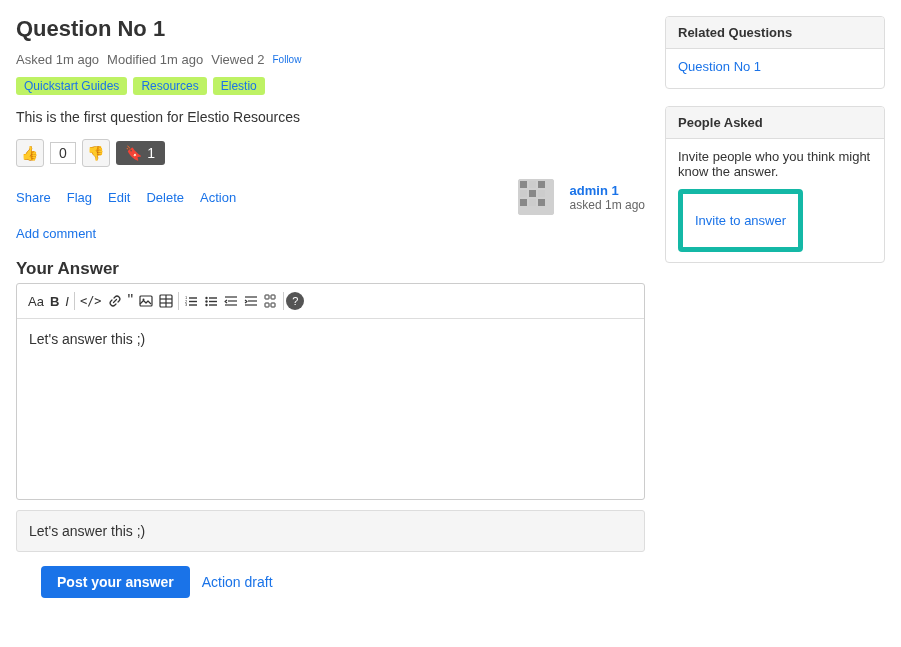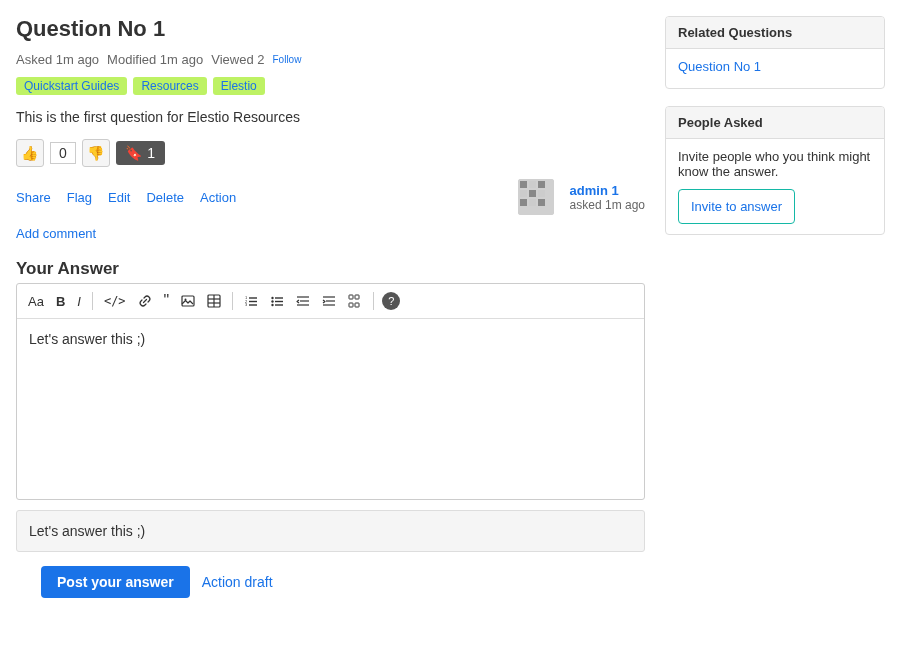--- a/index.html
+++ b/index.html
@@ -26,38 +26,38 @@
     .avatar { width: 36px; height: 36px; background: #ccc; border-radius: 3px; overflow: hidden; }
     .avatar svg { width: 36px; height: 36px; }
     .author-name { color: #1a73e8; font-size: 13px; font-weight: bold; }
     .author-asked { font-size: 12px; color: #666; }
 
     .add-comment { color: #1a73e8; cursor: pointer; font-size: 13px; background: none; border: none; padding: 0; margin-bottom: 18px; display: inline-block; }
 
     .your-answer-title { font-size: 17px; font-weight: bold; margin-bottom: 4px; }
 
     .editor-container { border: 1px solid #ccc; border-radius: 3px; margin-bottom: 10px; }
-    .editor-toolbar { display: flex; align-items: center; gap: 6px; padding: 6px 8px; border-bottom: 1px solid #ddd; flex-wrap: wrap; }
+    .editor-toolbar { display: flex; align-items: center; gap: 0; padding: 6px 8px; border-bottom: 1px solid #ddd; flex-wrap: wrap; }
     .toolbar-btn { background: none; border: none; cursor: pointer; font-size: 13px; color: #333; padding: 2px 3px; display: flex; align-items: center; justify-content: center; }
     .toolbar-sep { width: 1px; height: 18px; background: #ccc; margin: 0 2px; }
     .editor-body { padding: 12px; min-height: 180px; font-size: 14px; color: #333; cursor: text; }
 
     .answer-preview { background: #f5f5f5; border: 1px solid #ddd; border-radius: 3px; padding: 12px; margin-bottom: 14px; font-size: 14px; color: #333; }
 
     .bottom-btns { display: flex; align-items: center; gap: 12px; padding-left: 25px; }
     .post-answer-btn { background: #1a73e8; color: #fff; border: none; border-radius: 4px; padding: 8px 16px; font-size: 14px; font-weight: bold; cursor: pointer; }
     .discard-btn { color: #1a73e8; background: none; border: none; font-size: 14px; cursor: pointer; }
 
     
     .sidebar-box { border: 1px solid #ddd; border-radius: 4px; margin-bottom: 17px; overflow: hidden; }
     .sidebar-box-header { background: #f5f5f5; padding: 8px 12px; font-size: 13px; font-weight: bold; border-bottom: 1px solid #ddd; }
     .sidebar-box-body { padding: 10px 12px; }
     .related-question { color: #1a73e8; font-size: 13px; cursor: pointer; display: block; margin-bottom: 4px; }
     .people-asked-text { font-size: 13px; color: #333; margin-bottom: 10px; }
-    .invite-btn { border: 1px solid #14b8a6; color: #1a73e8; background: #fff; border-radius: 4px; padding: 9px 12px; font-size: 13px; cursor: pointer; }
+    .invite-btn { border: 5px solid #14b8a6; color: #1a73e8; background: #fff; border-radius: 4px; padding: 19px 12px; font-size: 13px; cursor: pointer; }
   </style>
 </head>
 <body>
 
 <div class="page-container">
 
   <div class="main-content">
     <h1 class="question-title">Question No 1</h1>
 
     <div class="question-meta">

